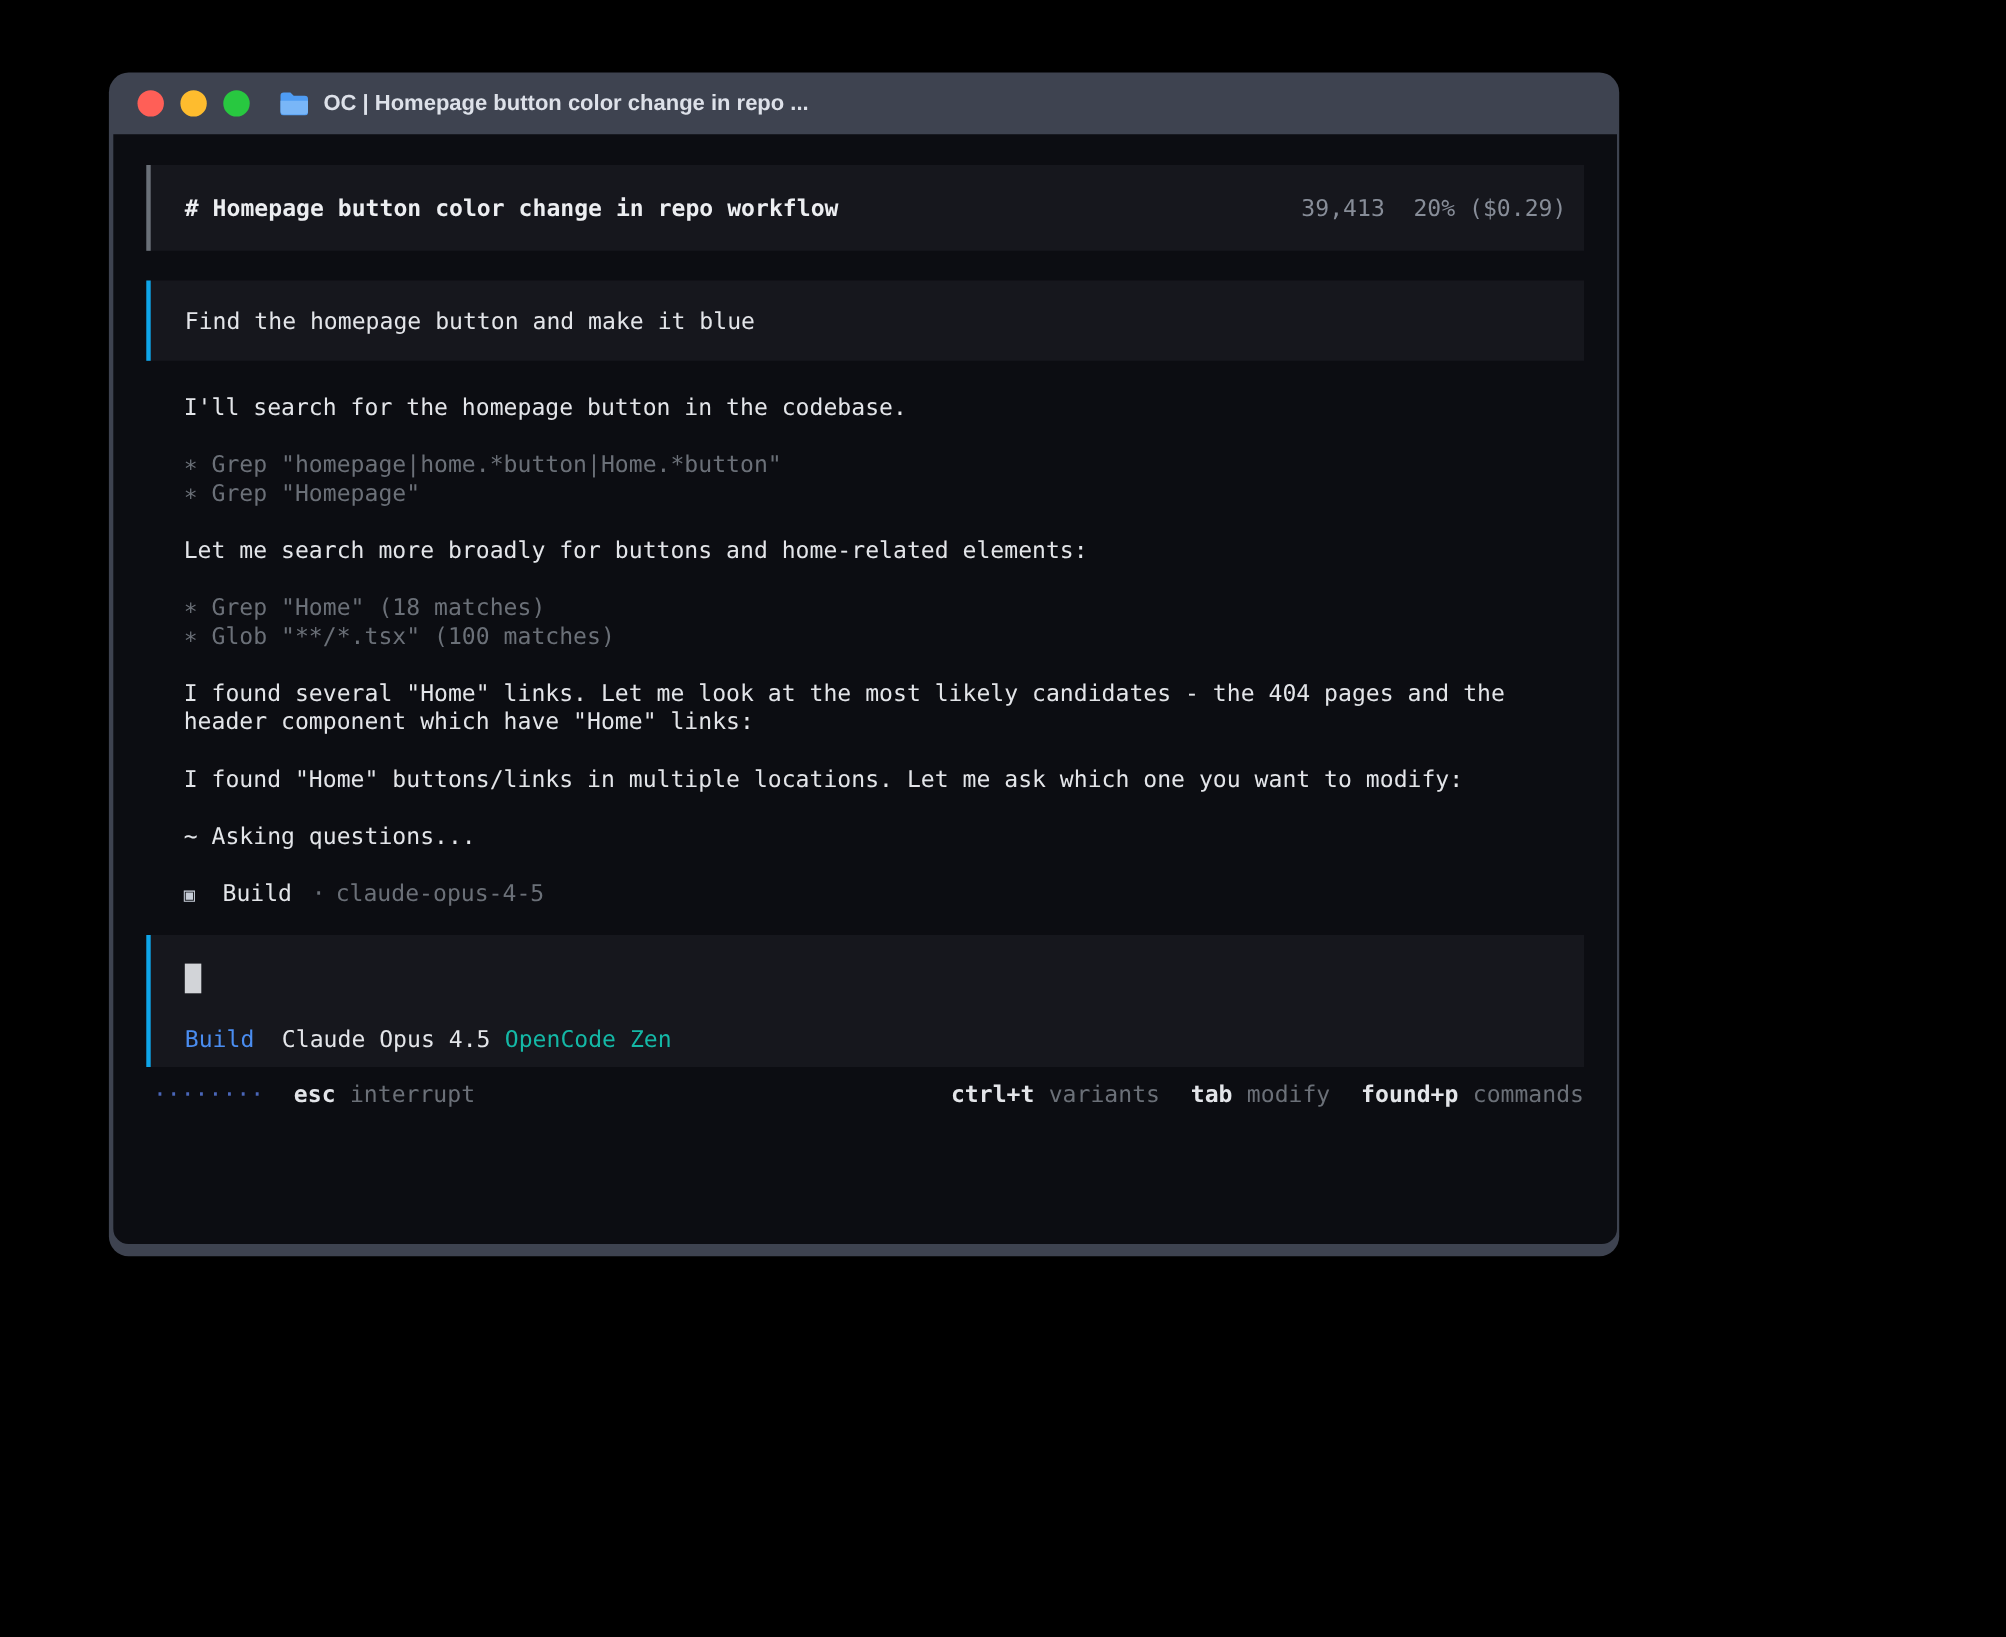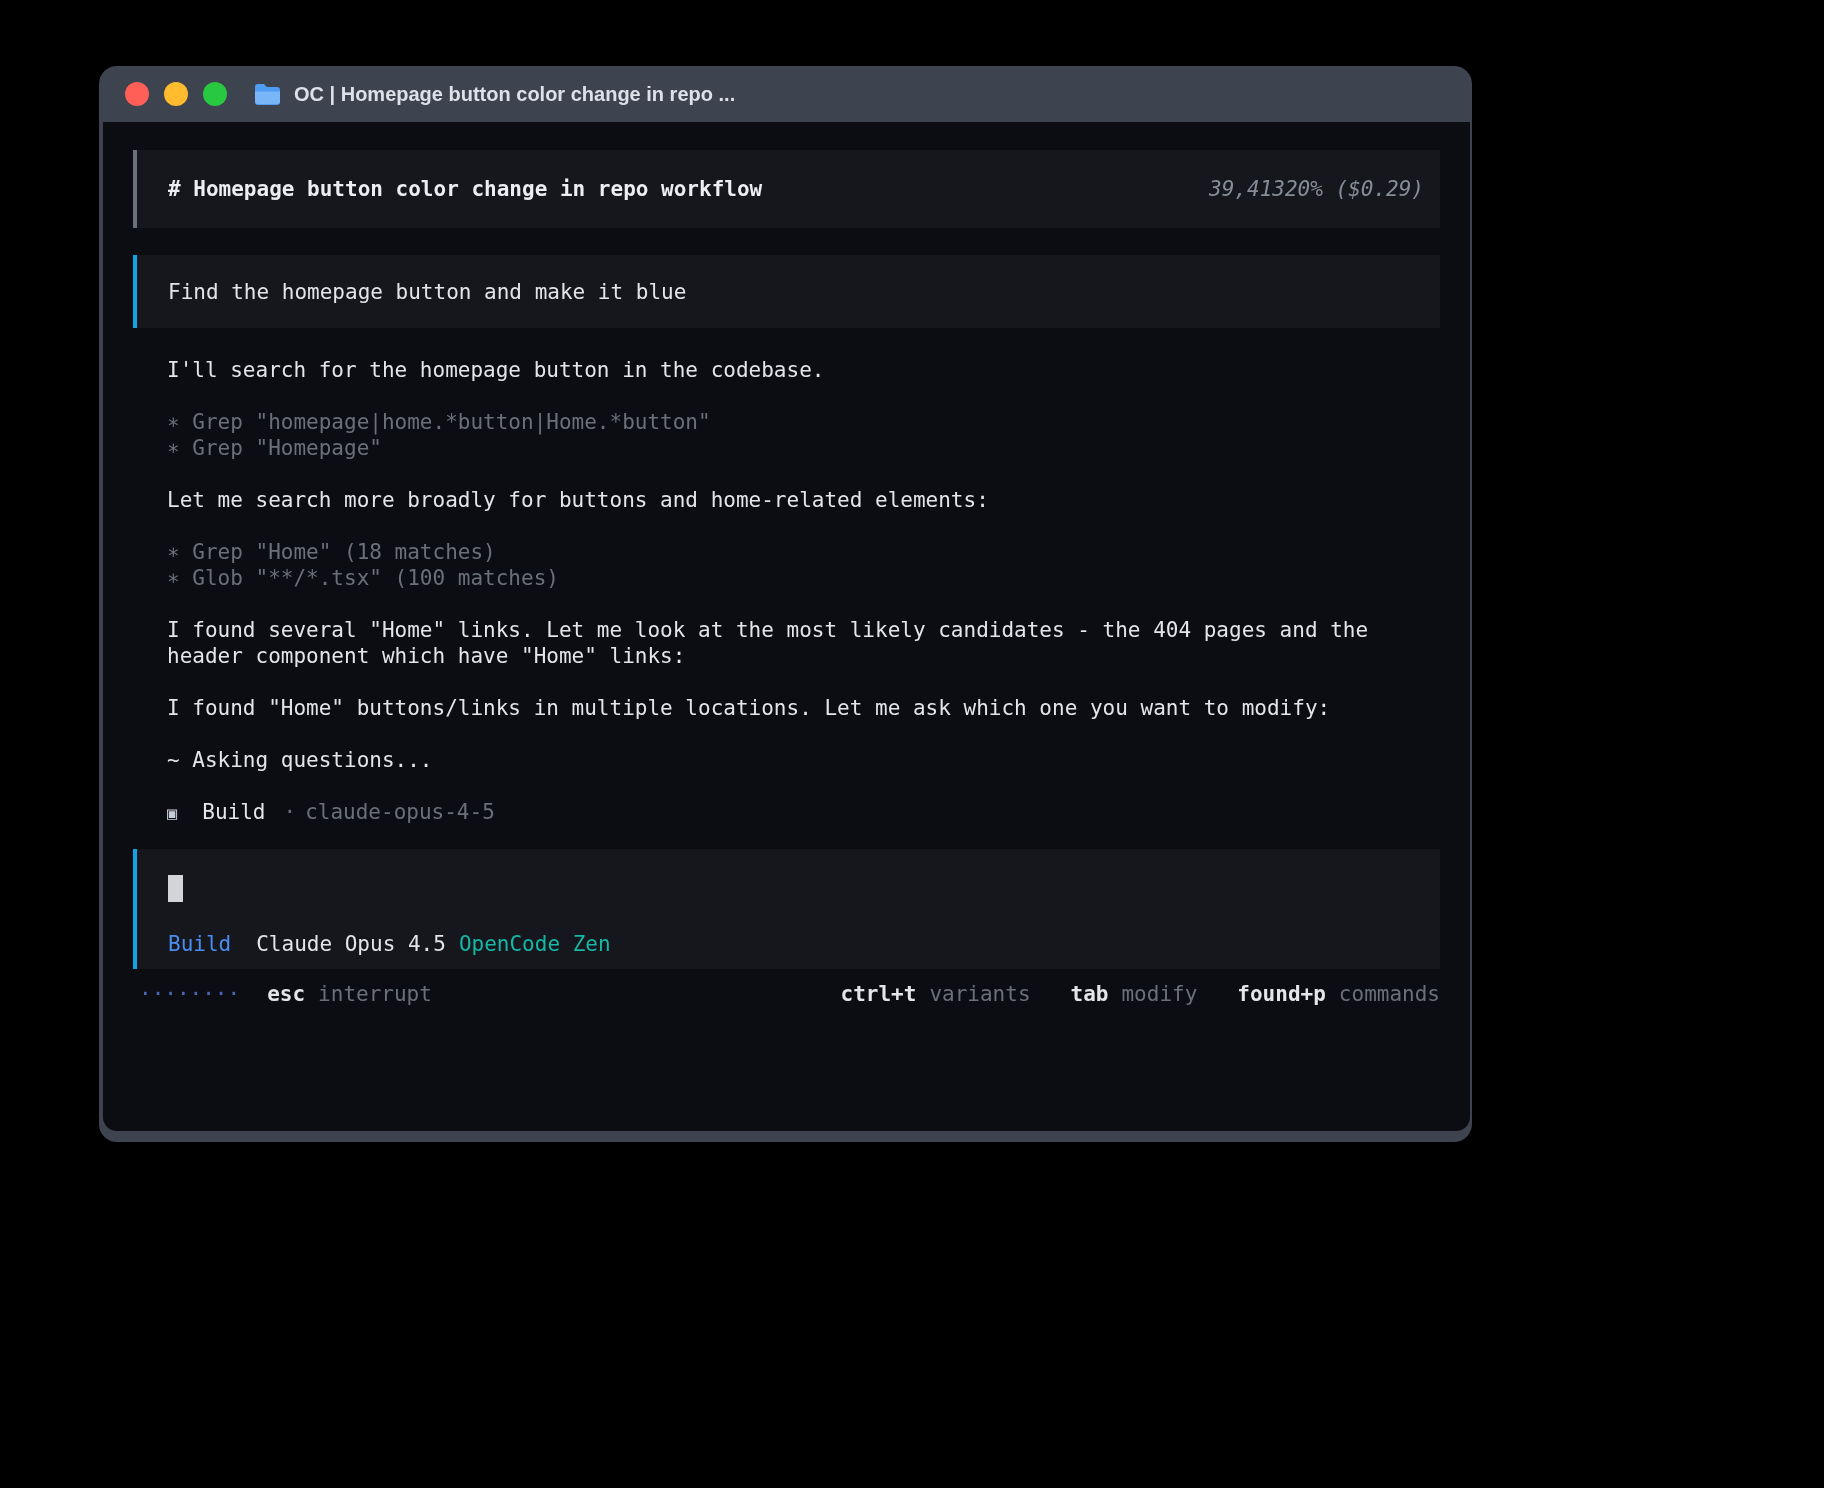--- a/index.html
+++ b/index.html
@@ -46,21 +46,21 @@
   .block { background:#16171d; border-left:4px solid #0ea5e9; }
 
   .session-header {
     border-left-color:#6a7078;
     height:78px;
     display:flex; align-items:center; justify-content:space-between;
     padding:0 16px 0 31px;
     margin-bottom:27px;
   }
   .session-title { font-weight:700; color:#eceef1; white-space:nowrap; }
-  .session-stats { display:flex; color:#878d98; white-space:nowrap;font-style:italic; }
+  .session-stats { display:flex; gap:26px; color:#878d98; white-space:nowrap; }
 
   .user-block {
     height:73px;
     display:flex; align-items:center;
     padding:0 31px;
     margin-bottom:29px;
   }
 
   .para { margin-bottom:26px; padding:0 34px; }
   .line { min-height:26px; }
@@ -82,21 +82,21 @@
   .mode-provider { color:#14b8a6; margin-left:13px; }
 
   .footer {
     display:flex; justify-content:space-between; align-items:baseline;
     padding-left:6px;
   }
   .footer-left { display:flex; align-items:baseline; white-space:nowrap; }
   .spinner { color:#4a66b8; margin-right:27px; }
   .key  { font-weight:700; color:#e3e5e9; }
   .hint { color:#6b7078; margin-left:13px; }
-  .footer-right { display:flex; gap:40px; white-space:nowrap;margin-left:28px; }
+  .footer-right { display:flex; gap:28px; white-space:nowrap;margin-left:28px; }
   .shortcut { display:flex; align-items:baseline; }
 </style>
 </head>
 <body>
 
 <div class="window">
 
   <div class="titlebar">
     <div class="lights">
       <span class="light red"></span>

